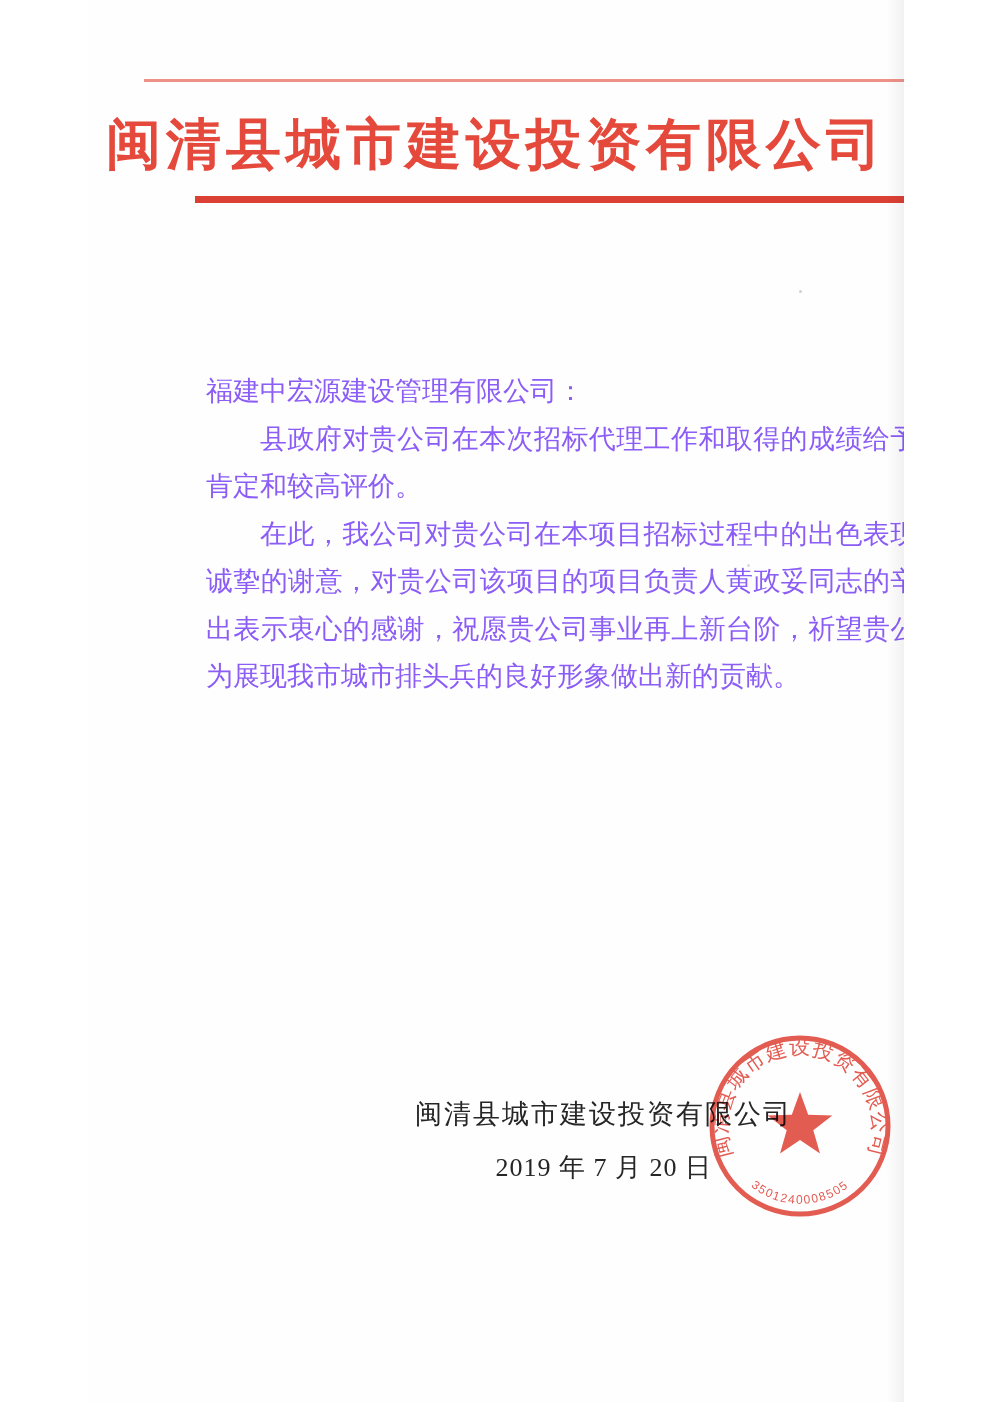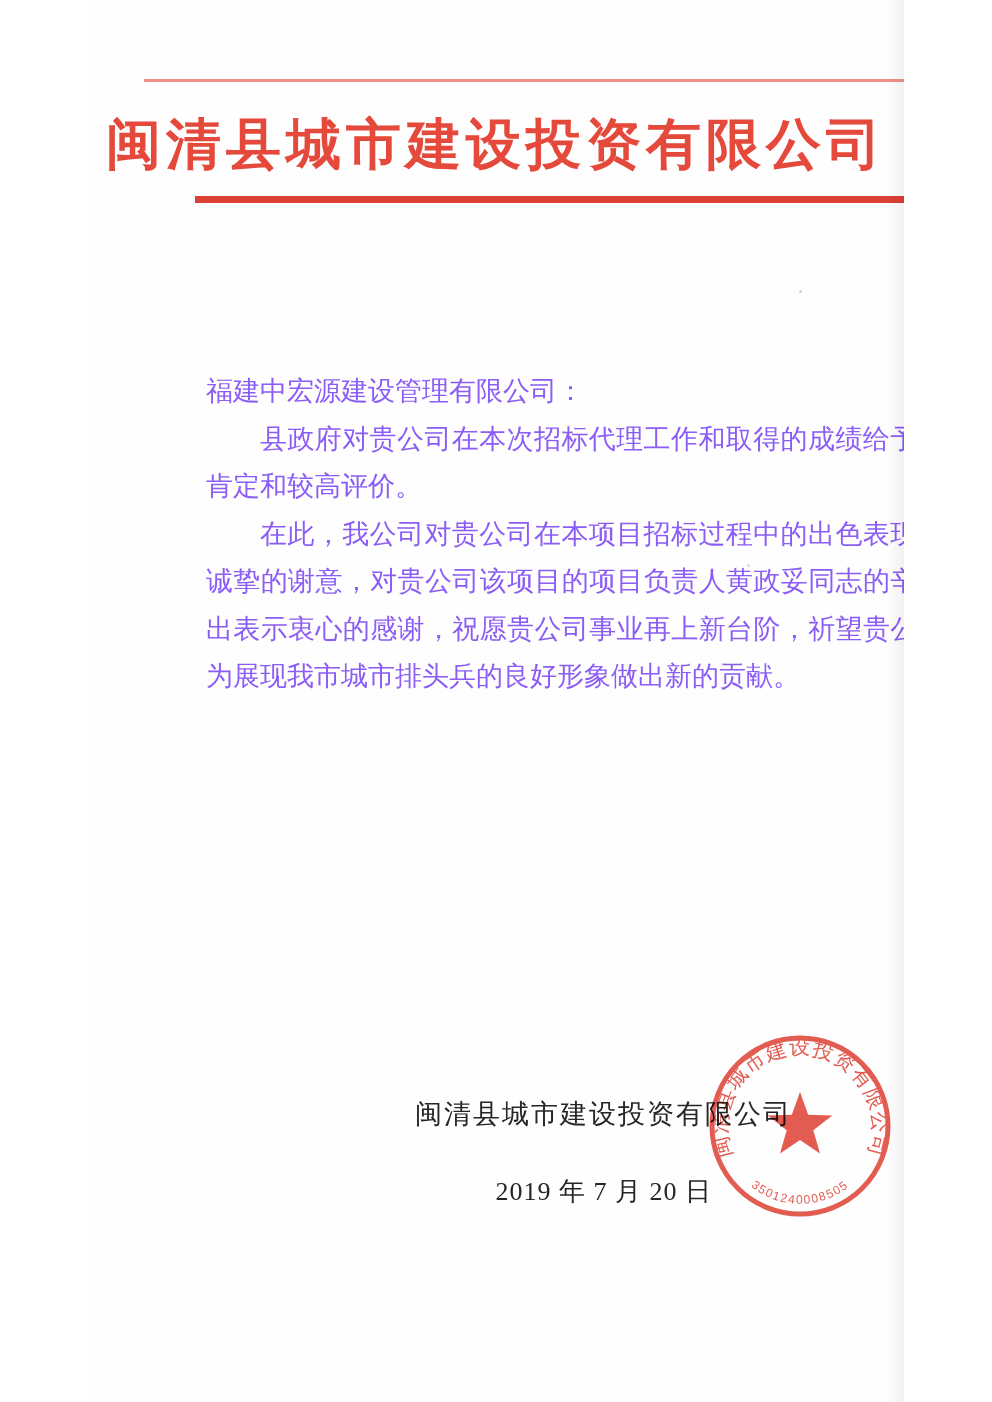--- a/index.html
+++ b/index.html
@@ -78,21 +78,20 @@
     color: #262626;
     white-space: nowrap;
   }
   .date-line {
     position: absolute;
     top: 1150px; right: 192px;
     font-size: 26px;
     letter-spacing: 1px;
     color: #262626;
     white-space: nowrap;
-    margin-top: 24px;
   }
   .stamp {
     position: absolute;
     top: 1026px; left: 612px;
     width: 200px; height: 200px;
     mix-blend-mode: multiply;
     opacity: 0.88;
   }
   .speck {
     position: absolute;

